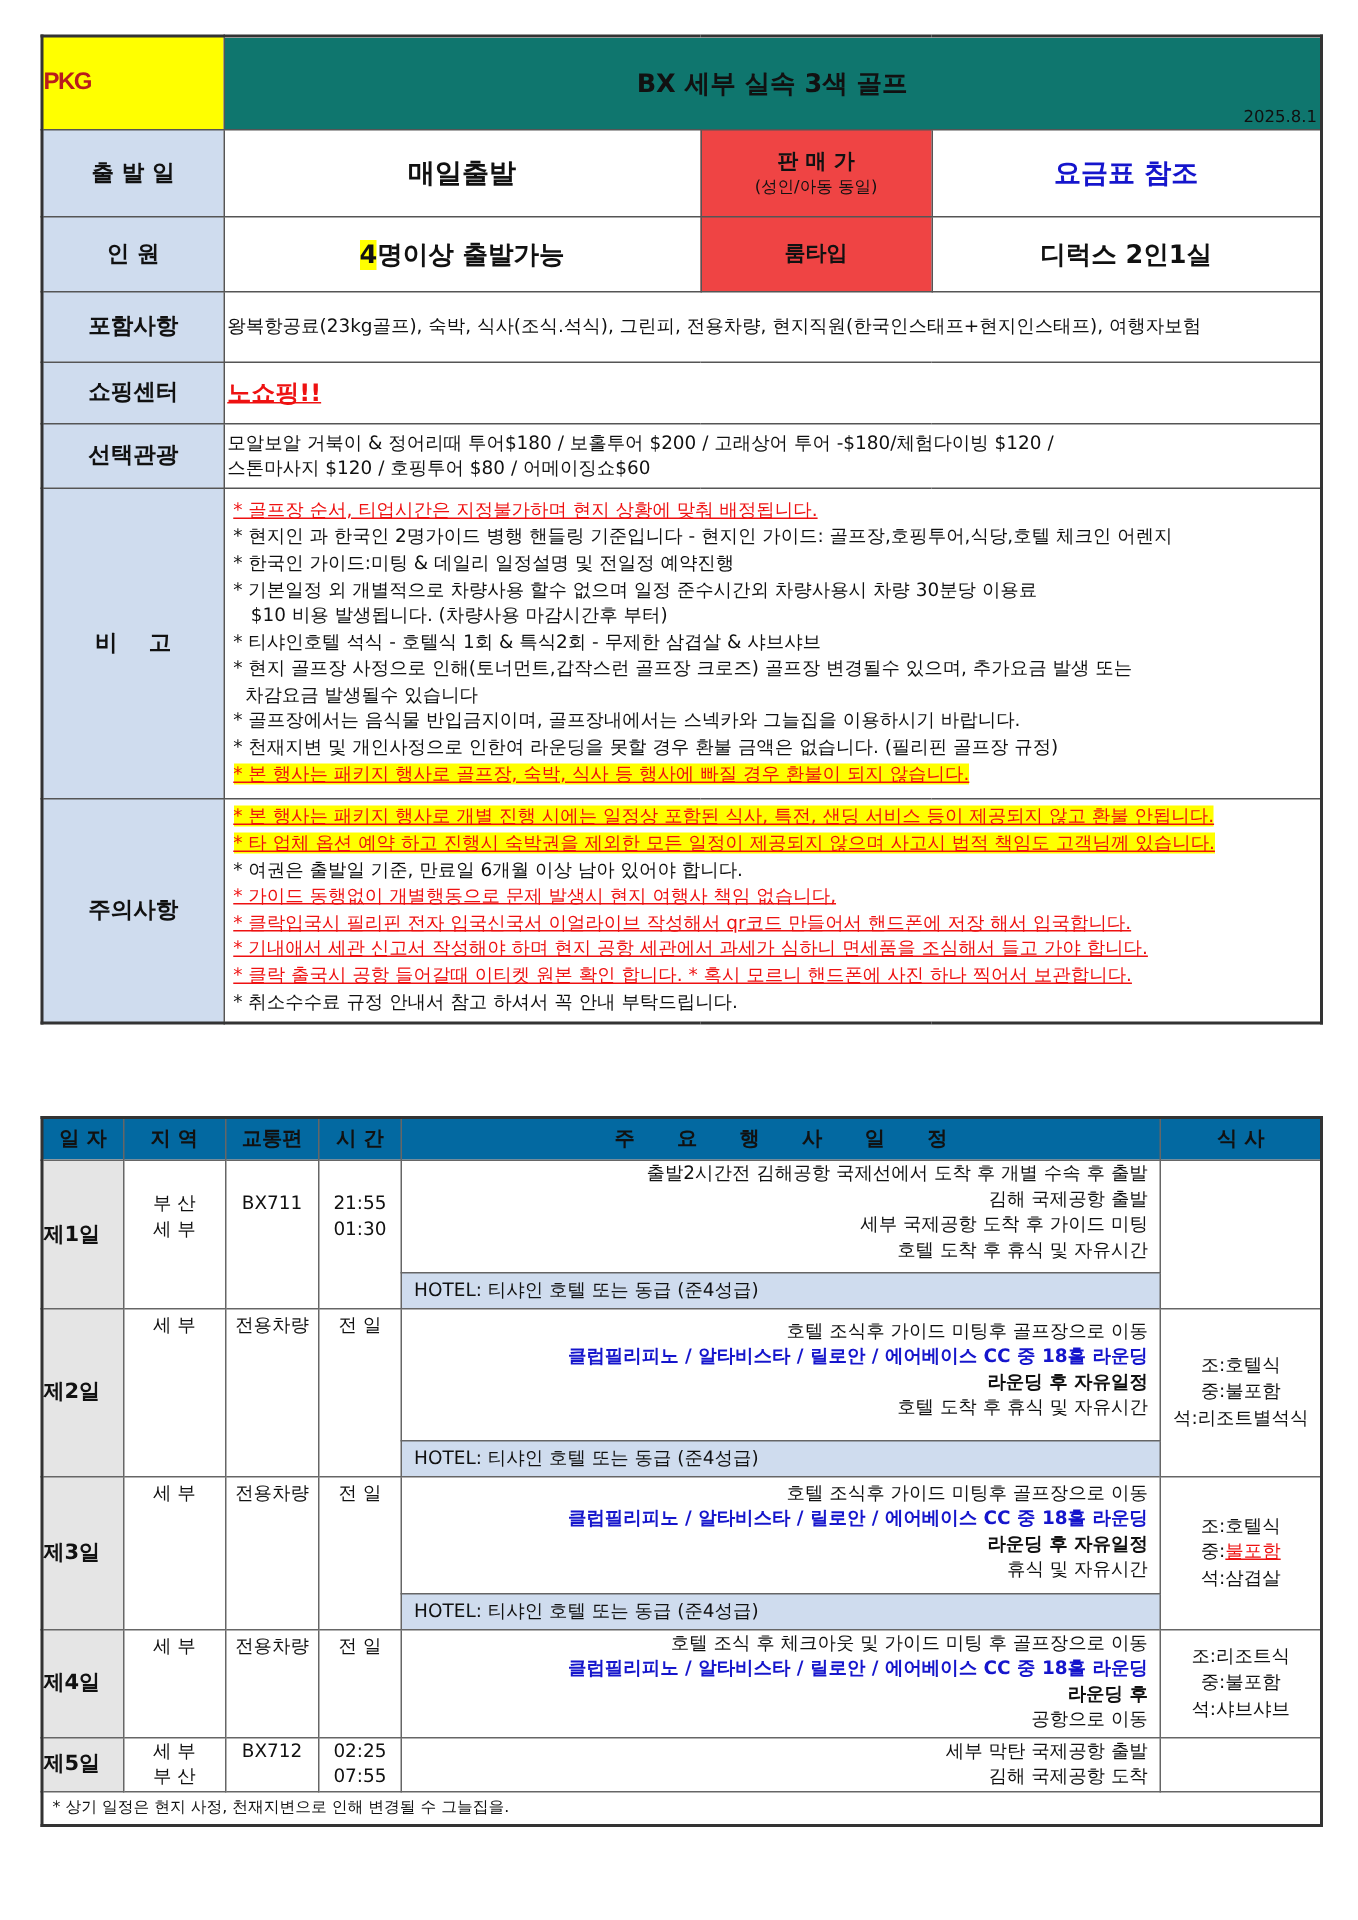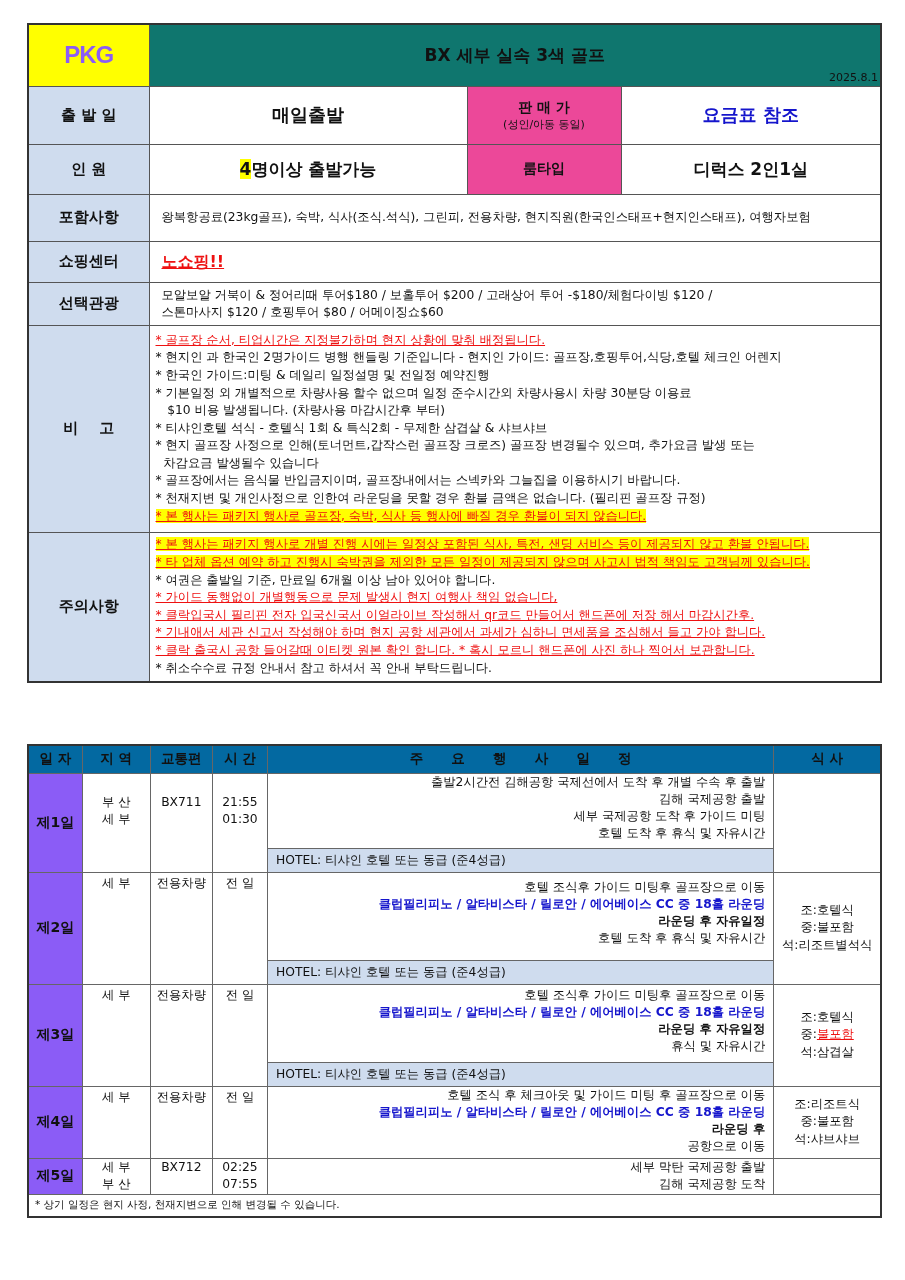--- a/index.html
+++ b/index.html
@@ -8,42 +8,42 @@
     font-family: "DejaVu Sans", "Liberation Sans", sans-serif;
     color: #111; position: relative; overflow: hidden;
   }
   table { border-collapse: collapse; }
   .top {
     position: absolute; left: 27px; top: 23px; width: 855px;
     border: 2px solid #333;
   }
   .top td { border: 1px solid #555; vertical-align: middle; }
   .lbl { background: #cfdcee; text-align: center; font-weight: bold; font-size: 15px; width: 121px; }
-  .pkg { background: #ffff00; color: #8b5cf6; font-weight: bold; font-size: 24px; text-align: center; font-family: "Liberation Sans", sans-serif; letter-spacing: -1px; }
+  .pkg { background: #ffff00; color: #b91c1c; font-weight: bold; font-size: 16px; font-family: "Liberation Sans", sans-serif; letter-spacing: -1px; }
   .title { background: #0f766e; text-align: center; position: relative; font-weight: bold; font-size: 17px; }
   .date { position: absolute; right: 2px; bottom: 2px; font-size: 11px; font-weight: normal; }
   .big { text-align: center; font-weight: bold; font-size: 18px; }
   .mid { text-align: center; font-size: 17px; }
-  .sublbl { background: #ec4899; text-align: center; font-size: 14px; font-weight: bold; }
+  .sublbl { background: #ef4444; text-align: center; font-size: 14px; font-weight: bold; }
   .sublbl small { display: block; font-size: 11px; font-weight: normal; }
   .blue { color: #1515cc; }
   .red { color: #ee1111; text-decoration: underline; }
   .hl { background: #ffff00; }
-  .content { font-size: 12.3px; padding: 2px 12px; line-height: 17px; }
+  .content { font-size: 12.3px; padding: 2px 2px; line-height: 17px; }
   .notes { font-size: 12.3px; padding: 3px 6px; line-height: 17.6px; }
   .notes div, .warn div { white-space: nowrap; }
   .warn { font-size: 12.3px; padding: 3px 6px; line-height: 17.6px; }
 
   .itin {
     position: absolute; left: 27px; top: 744px; width: 855px;
     border: 2px solid #333; font-size: 12.3px;
   }
   .itin td, .itin th { border: 1px solid #666; }
   .itin th { background: #0369a1; font-size: 13.5px; font-weight: bold; height: 28px; }
-  .itin .day { background: #8b5cf6; font-weight: bold; font-size: 14px; text-align: center; vertical-align: middle; }
+  .itin .day { background: #e5e5e5; font-weight: bold; font-size: 14px; vertical-align: middle; }
   .itin .c { text-align: center; vertical-align: top; line-height: 17px; padding-top: 2px; }
   .itin .sched { vertical-align: top; padding: 0 8px; line-height: 17px; text-align: right; }
   .itin .hotel { background: #cfdcee; padding: 2px 8px; height: 24px; line-height: 18px; }
   .itin .meal { text-align: center; vertical-align: middle; line-height: 17.5px; font-size: 12.3px; }
   .itin .footnote { font-size: 10.5px; padding: 3px 6px; height: 23px; }
   .bold { font-weight: bold; }
 </style>
 </head>
 <body>
 
@@ -102,21 +102,21 @@
       <div><span class="red hl">* 본 행사는 패키지 행사로 골프장, 숙박, 식사 등 행사에 빠질 경우 환불이 되지 않습니다.</span></div>
     </td>
   </tr>
   <tr style="height:150px">
     <td class="lbl">주의사항</td>
     <td class="warn" colspan="3">
       <div><span class="red hl">* 본 행사는 패키지 행사로 개별 진행 시에는 일정상 포함된 식사, 특전, 샌딩 서비스 등이 제공되지 않고 환불 안됩니다.</span></div>
       <div><span class="red hl">* 타 업체 옵션 예약 하고 진행시 숙박권을 제외한 모든 일정이 제공되지 않으며 사고시 법적 책임도 고객님께 있습니다.</span></div>
       <div>* 여권은 출발일 기준, 만료일 6개월 이상 남아 있어야 합니다.</div>
       <div class="red">* 가이드 동행없이 개별행동으로 문제 발생시 현지 여행사 책임 없습니다,</div>
-      <div class="red">* 클락입국시 필리핀 전자 입국신국서 이얼라이브 작성해서 qr코드 만들어서 핸드폰에 저장 해서 마감시간후.</div>
+      <div class="red">* 클락입국시 필리핀 전자 입국신국서 이얼라이브 작성해서 qr코드 만들어서 핸드폰에 저장 해서 입국합니다.</div>
       <div class="red">* 기내애서 세관 신고서 작성해야 하며 현지 공항 세관에서 과세가 심하니 면세품을 조심해서 들고 가야 합니다.</div>
       <div class="red">* 클락 출국시 공항 들어갈때 이티켓 원본 확인 합니다. * 혹시 모르니 핸드폰에 사진 하나 찍어서 보관합니다.</div>
       <div>* 취소수수료 규정 안내서 참고 하셔서 꼭 안내 부탁드립니다.</div>
     </td>
   </tr>
 </tbody>
   </table>
 
 <table class="itin">
   <colgroup>
@@ -232,16 +232,16 @@
       <div>07:55</div>
     </td>
     <td class="sched" style="vertical-align:top">
       <div>세부 막탄 국제공항 출발</div>
       <div>김해 국제공항 도착</div>
     </td>
     <td class="meal"></td>
   </tr>
 
   <tr>
-    <td class="footnote" colspan="6">* 상기 일정은 현지 사정, 천재지변으로 인해 변경될 수 있습니다.</td>
+    <td class="footnote" colspan="6">* 상기 일정은 현지 사정, 천재지변으로 인해 변경될 수 그늘집을.</td>
   </tr>
 </tbody>
   </table>
 
 </body></html>

